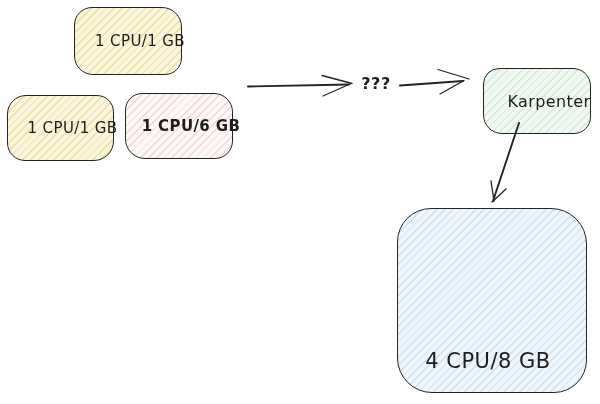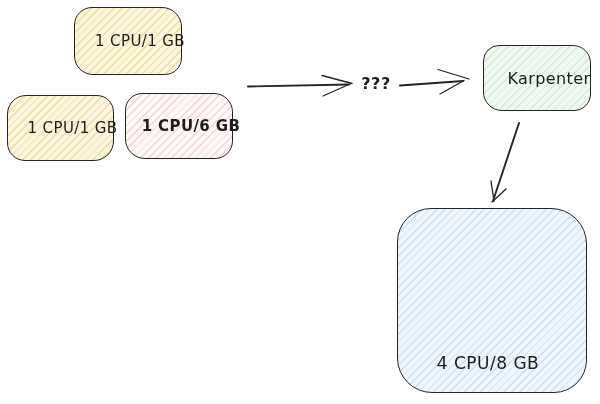--- a/index.html
+++ b/index.html
@@ -32,37 +32,38 @@
   }
   
   .fill-yellow {
     background: repeating-linear-gradient(135deg, #ecdfa2 0 1.2px, #faf5dc 1.2px 5.5px);
   }
   .fill-pink {
     background: repeating-linear-gradient(135deg, #f0d7d8 0 1.2px, #fdf7f7 1.2px 5.5px);
   }
   .fill-green {
     background: repeating-linear-gradient(135deg, #d5ebd8 0 1.2px, #f1f8f2 1.2px 5.5px);
+    margin-top: 23px;
   }
   .fill-blue {
     background: repeating-linear-gradient(135deg, #cde1f0 0 1.2px, #eef5fb 1.2px 5.5px);
   }
   .pod-top   { left: 74px;  top: 7px;   width: 108px; height: 68px; border-radius: 18px 20px 17px 19px; }
   .pod-left  { left: 7px;   top: 95px;  width: 107px; height: 66px; border-radius: 19px 17px 20px 18px; }
   .pod-right { left: 125px; top: 93px;  width: 108px; height: 66px; border-radius: 17px 19px 18px 20px; font-weight: bold; }
   .karpenter { left: 483px; top: 45px;  width: 108px; height: 66px; border-radius: 16px 18px 17px 19px; }
   .karpenter .label { font-size: 16px; }
   .node-box  { left: 397px; top: 208px; width: 190px; height: 185px; border-radius: 34px 36px 33px 35px; }
   .node-box .label {
     position: absolute;
     left: 0;
     right: 8px;
     bottom: 19px;
     text-align: center;
-    font-size: 17px;
+    font-size: 21px;
     letter-spacing: 0.5px;
   }
   .question {
     position: absolute;
     left: 358px;
     top: 74px;
     width: 36px;
     text-align: center;
     font-size: 16px;
     font-weight: bold;

